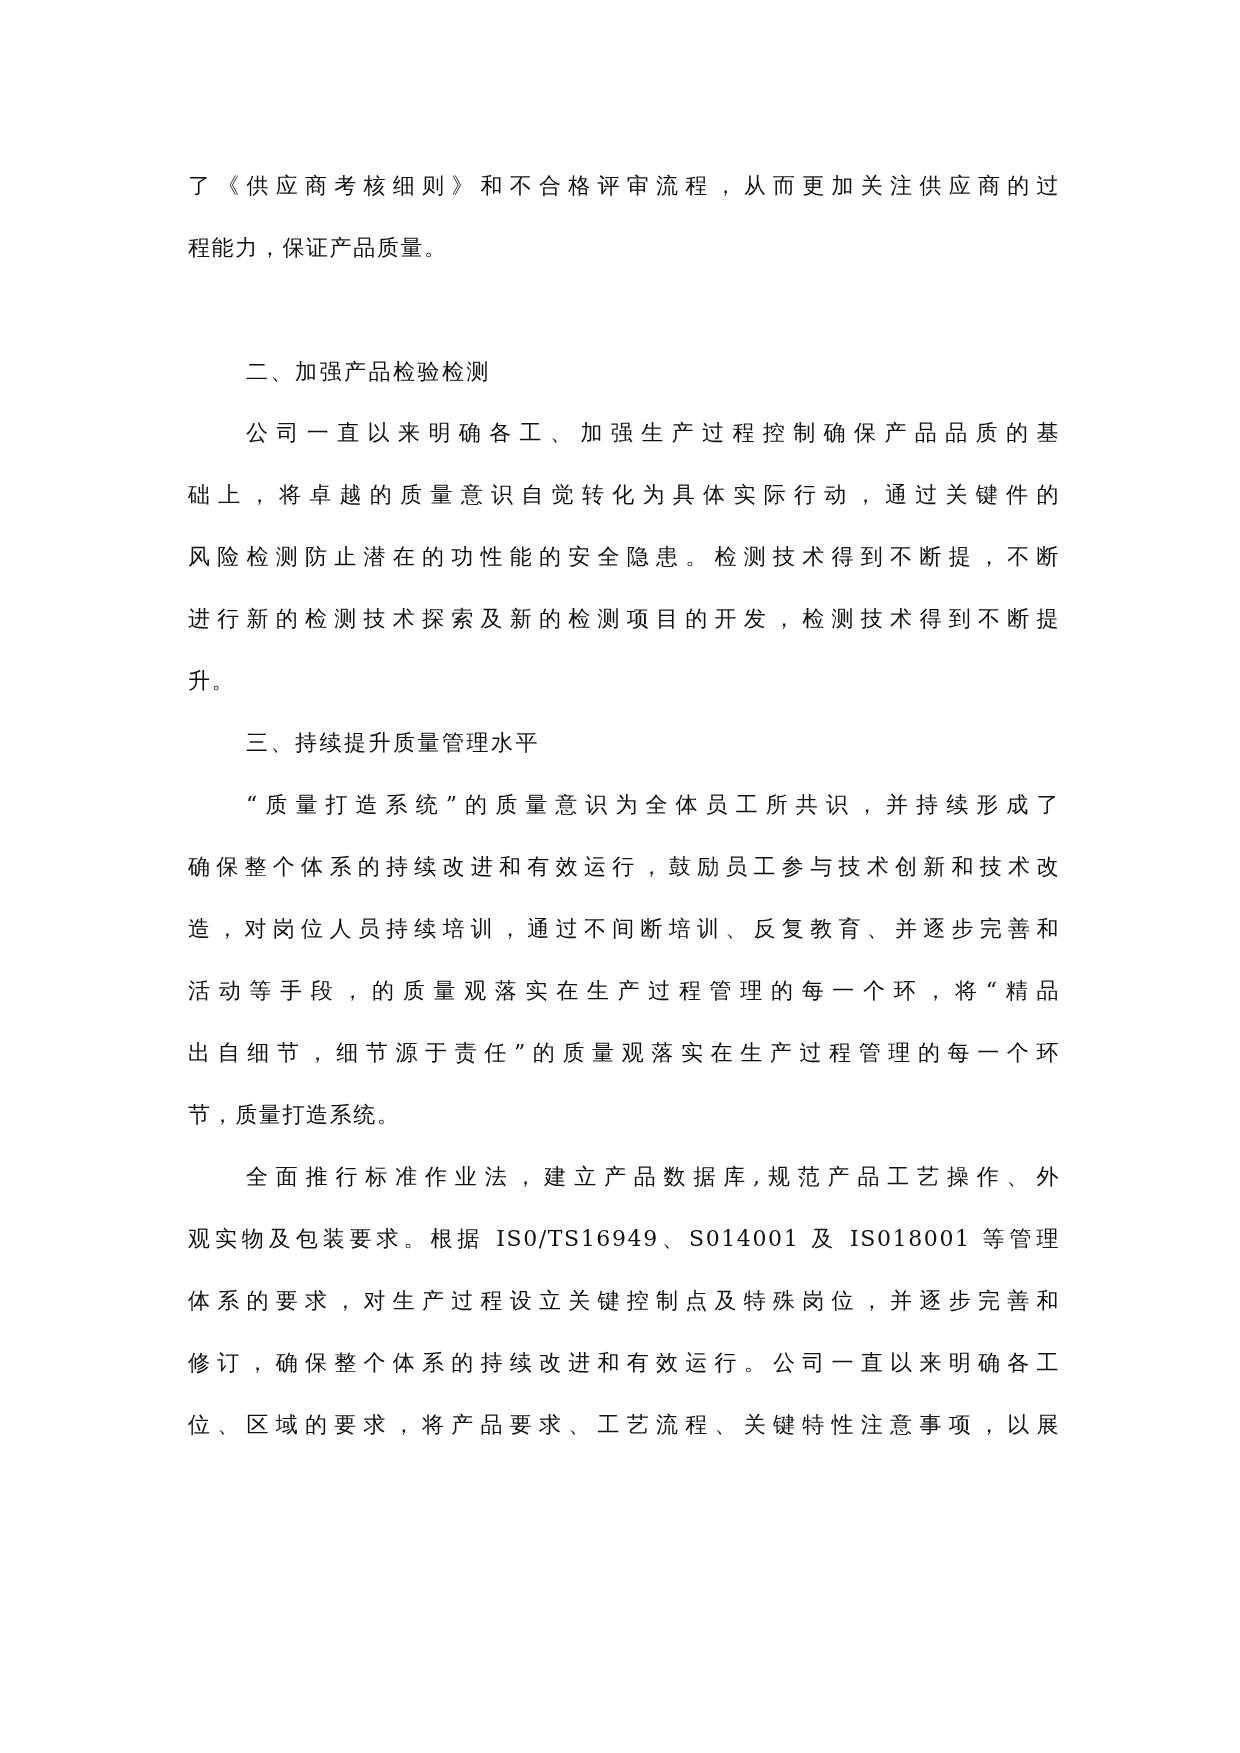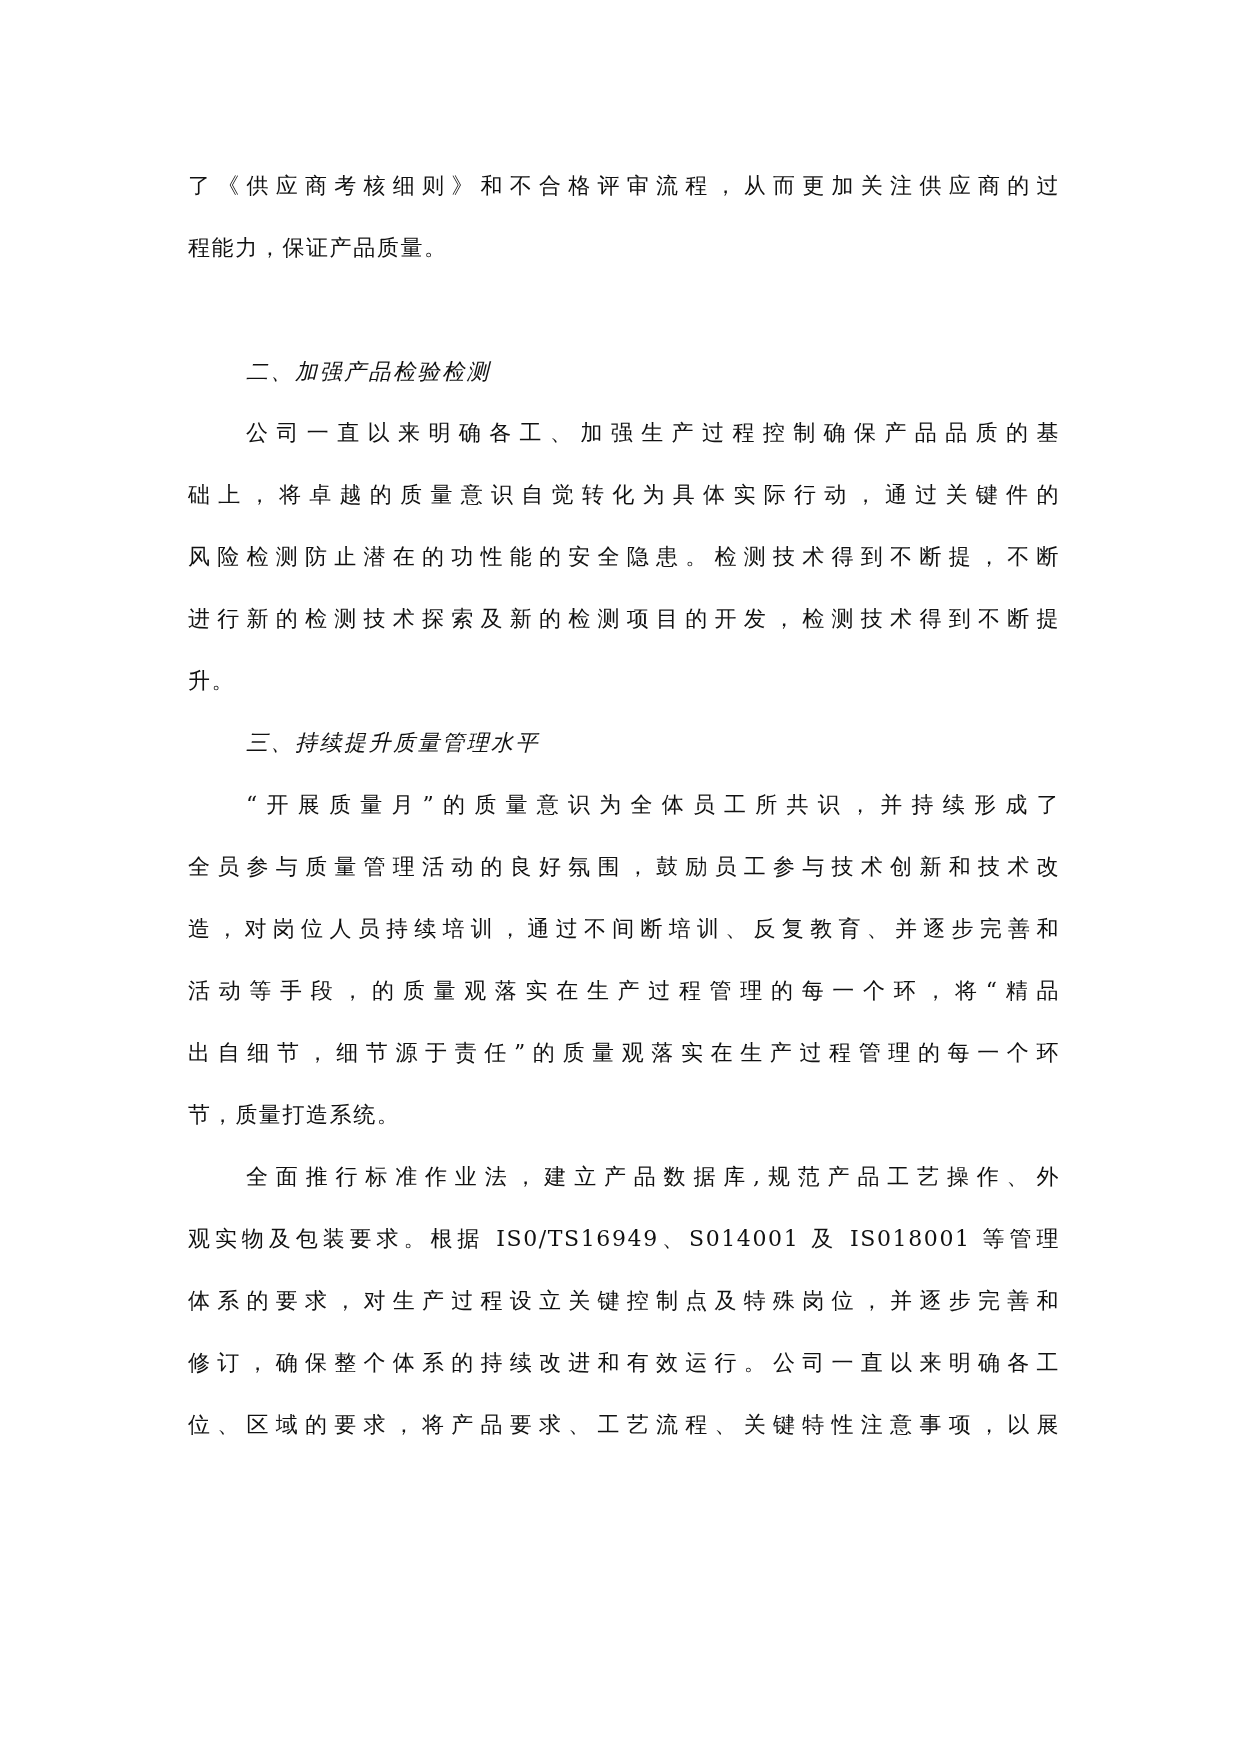--- a/index.html
+++ b/index.html
@@ -3,42 +3,42 @@
 <meta charset="utf-8">
 <style>
   html, body { margin: 0; padding: 0; background: #ffffff; }
   body { width: 1240px; height: 1753px; position: relative; overflow: hidden;
          font-family: "DejaVu Serif", "Liberation Serif", serif; color: #111111; }
   .page { position: absolute; left: 188px; top: 0; width: 872px; }
   .line { position: absolute; left: 0; width: 872px; font-size: 22px; line-height: 40px;
           white-space: nowrap; letter-spacing: 1.6px; text-align: justify; text-align-last: justify; }
   .line.last { text-align-last: left; }
   .indent { padding-left: 58px; box-sizing: border-box; }
-  .heading { letter-spacing: 2.5px; text-align-last: left; font-style: italic; }
+  .heading { letter-spacing: 2.5px; text-align-last: left; }
 </style>
 </head>
 <body>
 
 <div class="page">
 
   <div class="line" style="top:166px">了《供应商考核细则》和不合格评审流程，从而更加关注供应商的过</div>
   <div class="line last" style="top:228px">程能力，保证产品质量。</div>
 
   <div class="line heading indent" style="top:352px">二、加强产品检验检测</div>
 
   <div class="line indent" style="top:413px">公司一直以来明确各工、加强生产过程控制确保产品品质的基</div>
   <div class="line" style="top:475px">础上，将卓越的质量意识自觉转化为具体实际行动，通过关键件的</div>
   <div class="line" style="top:537px">风险检测防止潜在的功性能的安全隐患。检测技术得到不断提，不断</div>
   <div class="line" style="top:599px">进行新的检测技术探索及新的检测项目的开发，检测技术得到不断提</div>
   <div class="line last" style="top:661px">升。</div>
 
   <div class="line heading indent" style="top:723px">三、持续提升质量管理水平</div>
 
-  <div class="line indent" style="top:785px">“开展质量月”的质量意识为全体员工所共识，并持续形成了</div>
-  <div class="line" style="top:847px">全员参与质量管理活动的良好氛围，鼓励员工参与技术创新和技术改</div>
+  <div class="line indent" style="top:785px">“质量打造系统”的质量意识为全体员工所共识，并持续形成了</div>
+  <div class="line" style="top:847px">确保整个体系的持续改进和有效运行，鼓励员工参与技术创新和技术改</div>
   <div class="line" style="top:909px">造，对岗位人员持续培训，通过不间断培训、反复教育、并逐步完善和</div>
   <div class="line" style="top:971px">活动等手段，的质量观落实在生产过程管理的每一个环，将“精品</div>
   <div class="line" style="top:1033px">出自细节，细节源于责任”的质量观落实在生产过程管理的每一个环</div>
   <div class="line last" style="top:1095px">节，质量打造系统。</div>
 
   <div class="line indent" style="top:1157px">全面推行标准作业法，建立产品数据库,规范产品工艺操作、外</div>
   <div class="line" style="top:1219px">观实物及包装要求。根据 IS0/TS16949、S014001 及 IS018001 等管理</div>
   <div class="line" style="top:1281px">体系的要求，对生产过程设立关键控制点及特殊岗位，并逐步完善和</div>
   <div class="line" style="top:1343px">修订，确保整个体系的持续改进和有效运行。公司一直以来明确各工</div>
   <div class="line" style="top:1405px">位、区域的要求，将产品要求、工艺流程、关键特性注意事项，以展</div>

